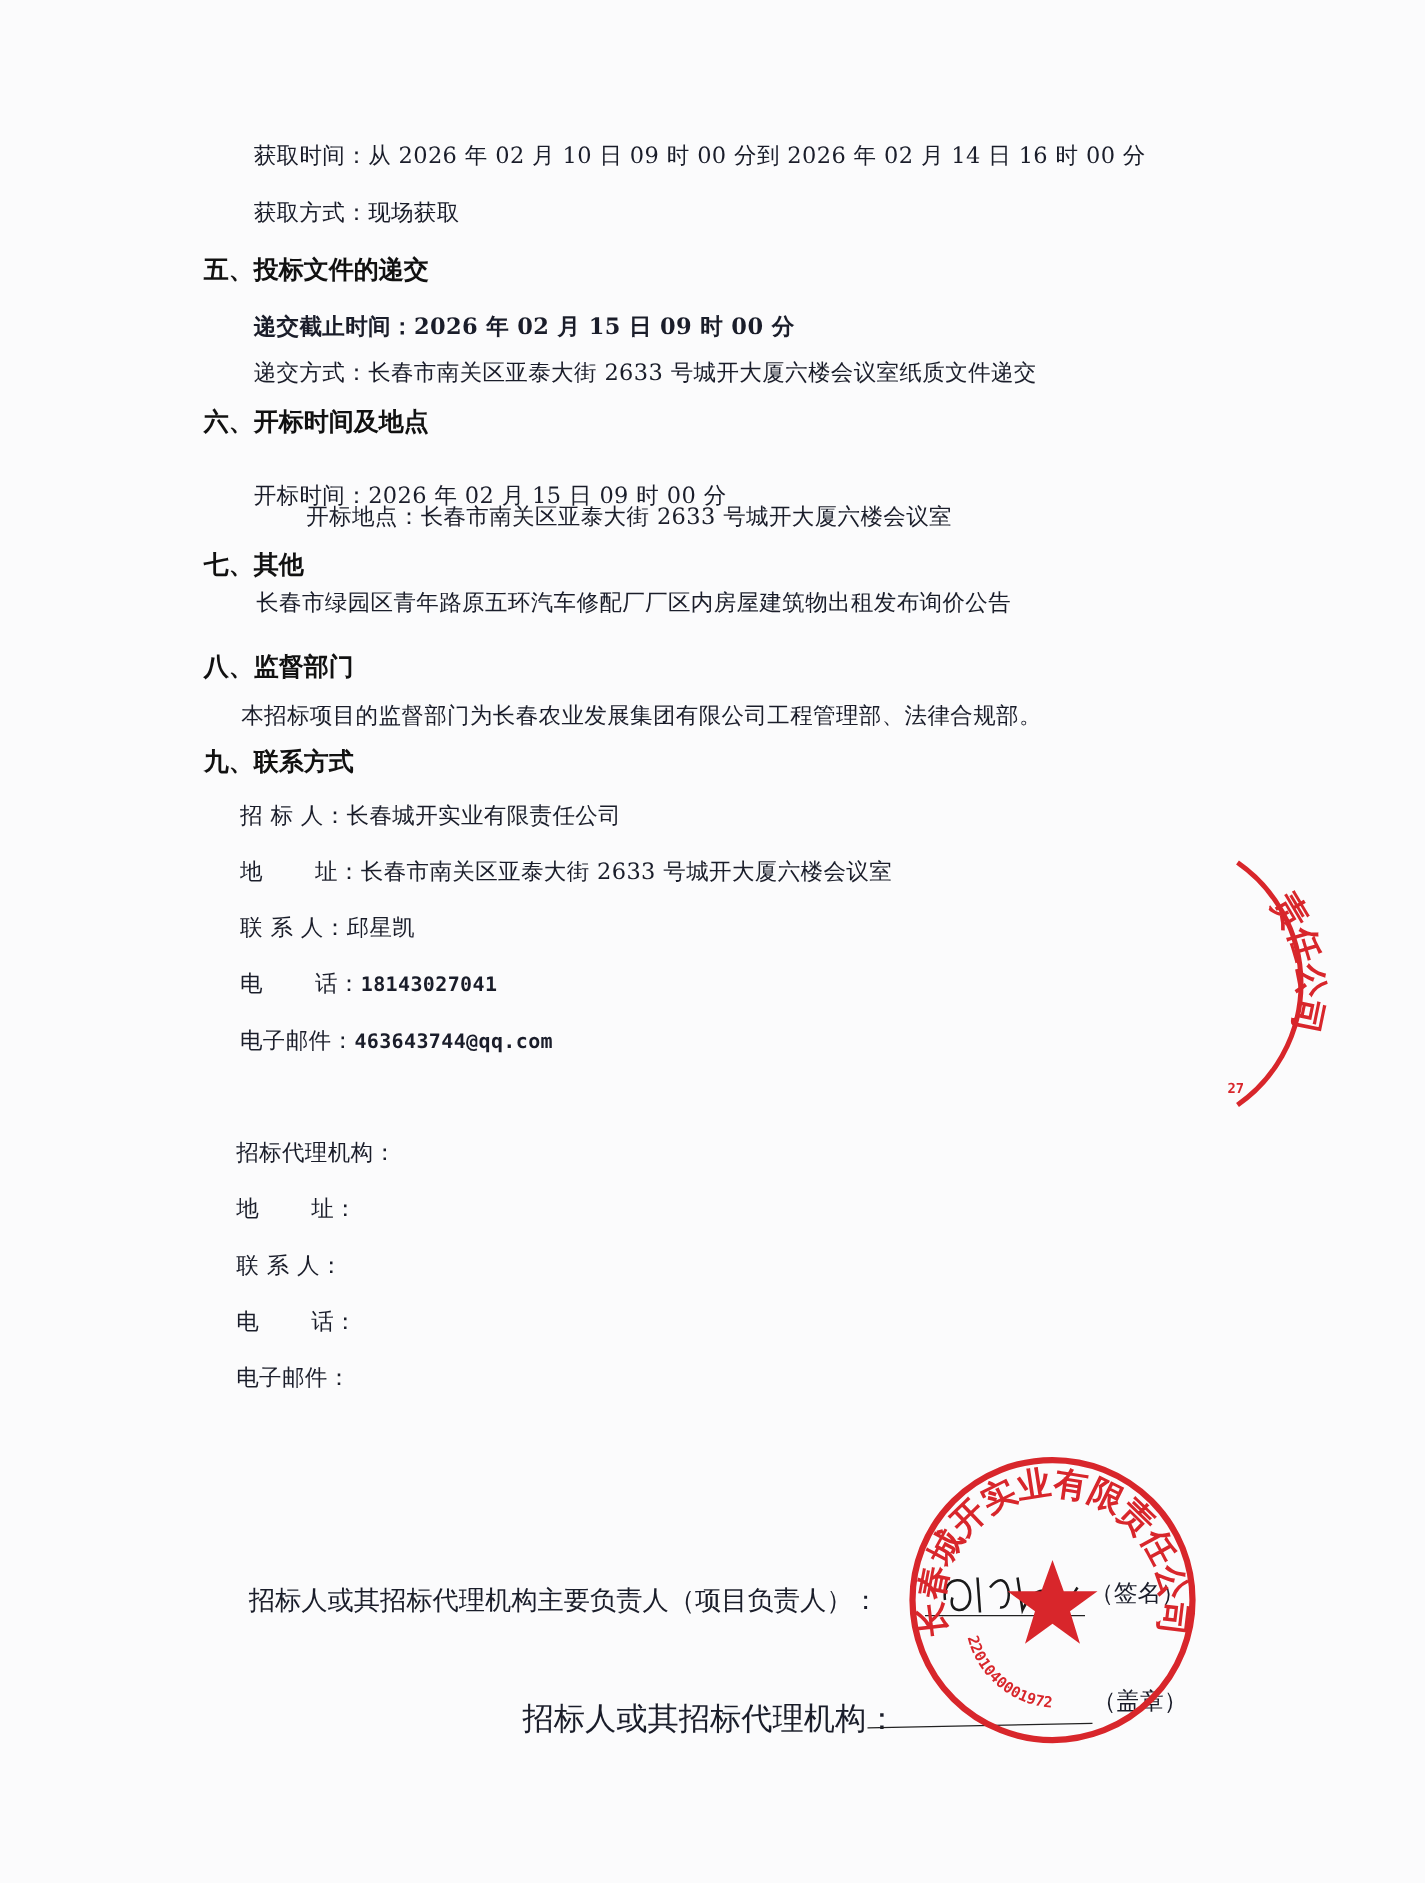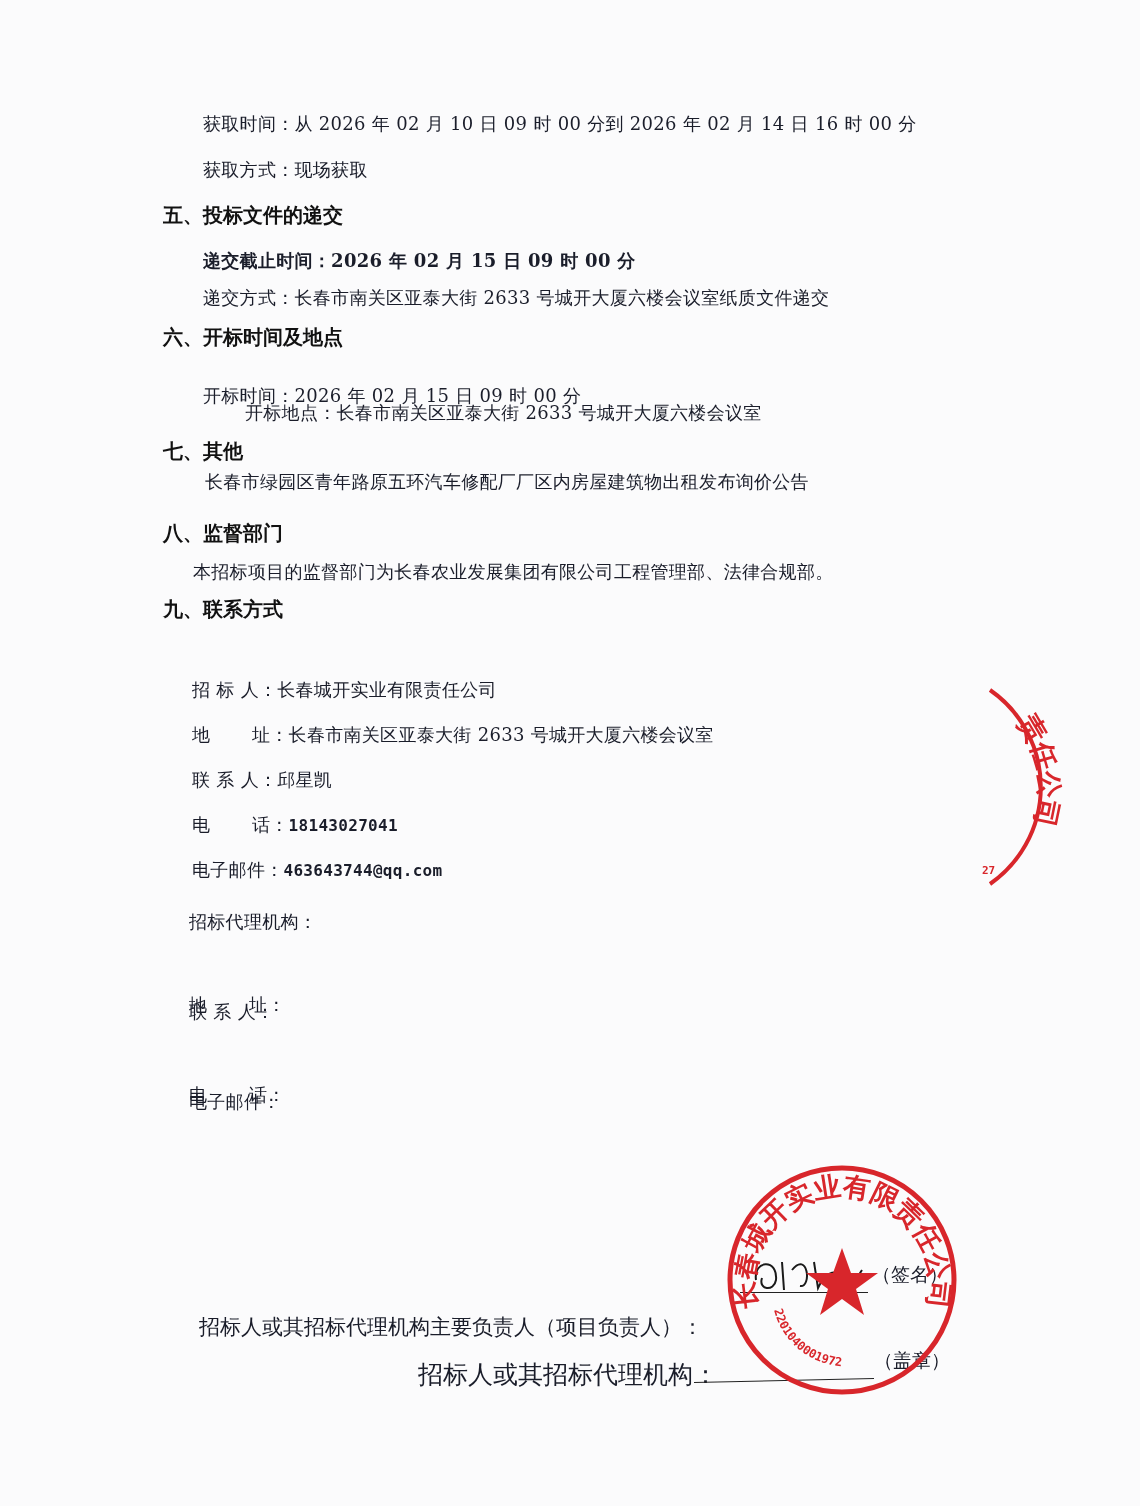--- a/index.html
+++ b/index.html
@@ -6,21 +6,21 @@
   body {
     width: 1140px; height: 1506px; position: relative; overflow: hidden;
     background: #fbfbfc;
     font-family: "DejaVu Serif", "Liberation Serif", serif;
     color: #1a1d2a;
   }
   .abs { position: absolute; white-space: nowrap; }
   .line { font-size: 18px; letter-spacing: 0.3px; }
   .heading { font-family: "DejaVu Sans", "Liberation Sans", sans-serif; font-weight: bold; font-size: 20px; color: #111; text-align: right; }
   .mono { font-family: "DejaVu Sans Mono", "Liberation Mono", monospace; font-size: 16px; font-weight: bold; }
-  .lbl { display: inline-block; margin-top: 38px; }
+  .lbl { display: inline-block; }
   .sig-line { position: absolute; border-bottom: 1.5px solid #222; }
   .stamp { position: absolute; }
 </style>
 </head>
 <body>
 
 <div class="abs line" style="left:203px; top:112px;">
   <span>获取时间：</span><span>从 2026 年 02 月 10 日 09 时 00 分到 2026 年 02 月 14 日 16 时 00 分</span>
 </div>
 <div class="abs line" style="left:203px; top:158px;">
@@ -70,21 +70,21 @@
 <div class="abs line" style="left:189px; top:910px; font-family:Liberation Sans, sans-serif;">招标代理机构：</div>
 <div class="abs line" style="left:189px; top:955px; font-family:'DejaVu Sans','Liberation Sans',sans-serif;">
   <span class="lbl" style="width:60px;">地</span><span>址：</span>
 </div>
 <div class="abs line" style="left:189px; top:1000px; font-family:'DejaVu Sans','Liberation Sans',sans-serif;">联 系 人：</div>
 <div class="abs line" style="left:189px; top:1045px; font-family:'DejaVu Sans','Liberation Sans',sans-serif;">
   <span class="lbl" style="width:60px;">电</span><span>话：</span>
 </div>
 <div class="abs line" style="left:189px; top:1090px; font-family:'DejaVu Sans','Liberation Sans',sans-serif;">电子邮件：</div>
 
-<div class="abs" style="left:199px; top:1266px; font-size:21px; font-family:'DejaVu Sans','Liberation Sans',sans-serif;margin-top:47px;">招标人或其招标代理机构主要负责人（项目负责人）：</div>
+<div class="abs" style="left:199px; top:1266px; font-size:21px; font-family:'DejaVu Sans','Liberation Sans',sans-serif;">招标人或其招标代理机构主要负责人（项目负责人）：</div>
 <div class="sig-line" style="left:740px; top:1292px; width:128px;"></div>
 <svg class="abs" style="left:748px; top:1240px;" width="120" height="60">
   <path d="M8 40 C 5 20, 30 18, 28 40 C 26 52, 10 50, 14 38 M34 22 L36 50 M44 30 C 60 10, 64 48, 52 46 M66 22 L70 48 C 78 30, 90 28, 98 40 C 104 48, 110 36, 114 30" fill="none" stroke="#1a1a1a" stroke-width="2"></path>
 </svg>
 <div class="abs" style="left:872px; top:1262px; font-size:19px; font-family:'DejaVu Sans','Liberation Sans',sans-serif;">（签名）</div>
 
 <div class="abs" style="left:418px; top:1358px; font-size:25px; font-family:'DejaVu Sans','Liberation Sans',sans-serif;">招标人或其招标代理机构：</div>
 <div class="sig-line" style="left:694px; top:1380px; width:180px; transform:rotate(-1.2deg);"></div>
 <div class="abs" style="left:874px; top:1348px; font-size:19px; font-family:'DejaVu Sans','Liberation Sans',sans-serif;">（盖章）</div>
 

